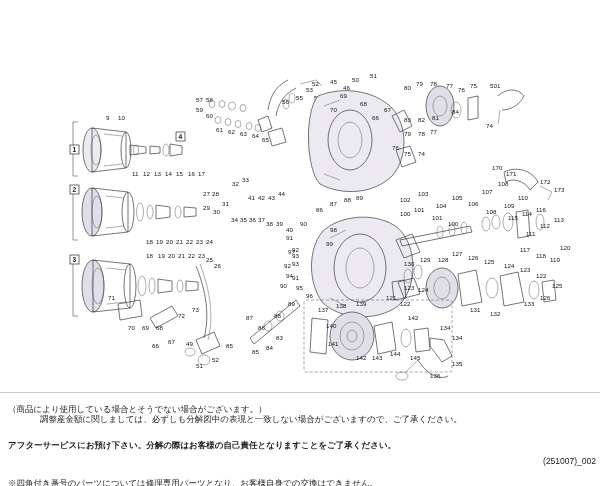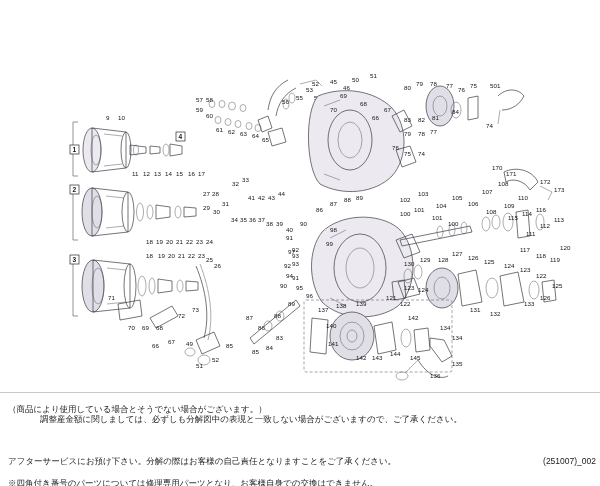--- a/index.html
+++ b/index.html
@@ -11,21 +11,21 @@
   #diagram{
     position:absolute;left:0;top:0;width:600px;height:486px;
   }
   .note{
     position:absolute;left:8px;font-size:8.5px;color:#1a1a1a;
     letter-spacing:0px;white-space:nowrap;
   }
   .note.n1{top:414px;padding-left:32px;}
   .note.n2{top:404px;}
   .note.n3{top:442px;margin-top:36px;}
-  .note.n4{top:456px;}
+  .note.n4{top:440px;font-weight:bold;}
   .code{
     position:absolute;right:4px;top:456px;font-size:8.5px;color:#1a1a1a;
     white-space:nowrap;
   }
   .rule{
     position:absolute;left:0;top:392px;width:600px;height:1px;background:#c9c9c9;
   }
   svg text{font-family:"Liberation Sans", sans-serif;font-size:6.2px;fill:#15151a;}
   svg .lbl{font-size:6.2px;}
   svg .boxlbl{font-size:6.6px;font-weight:bold;}

